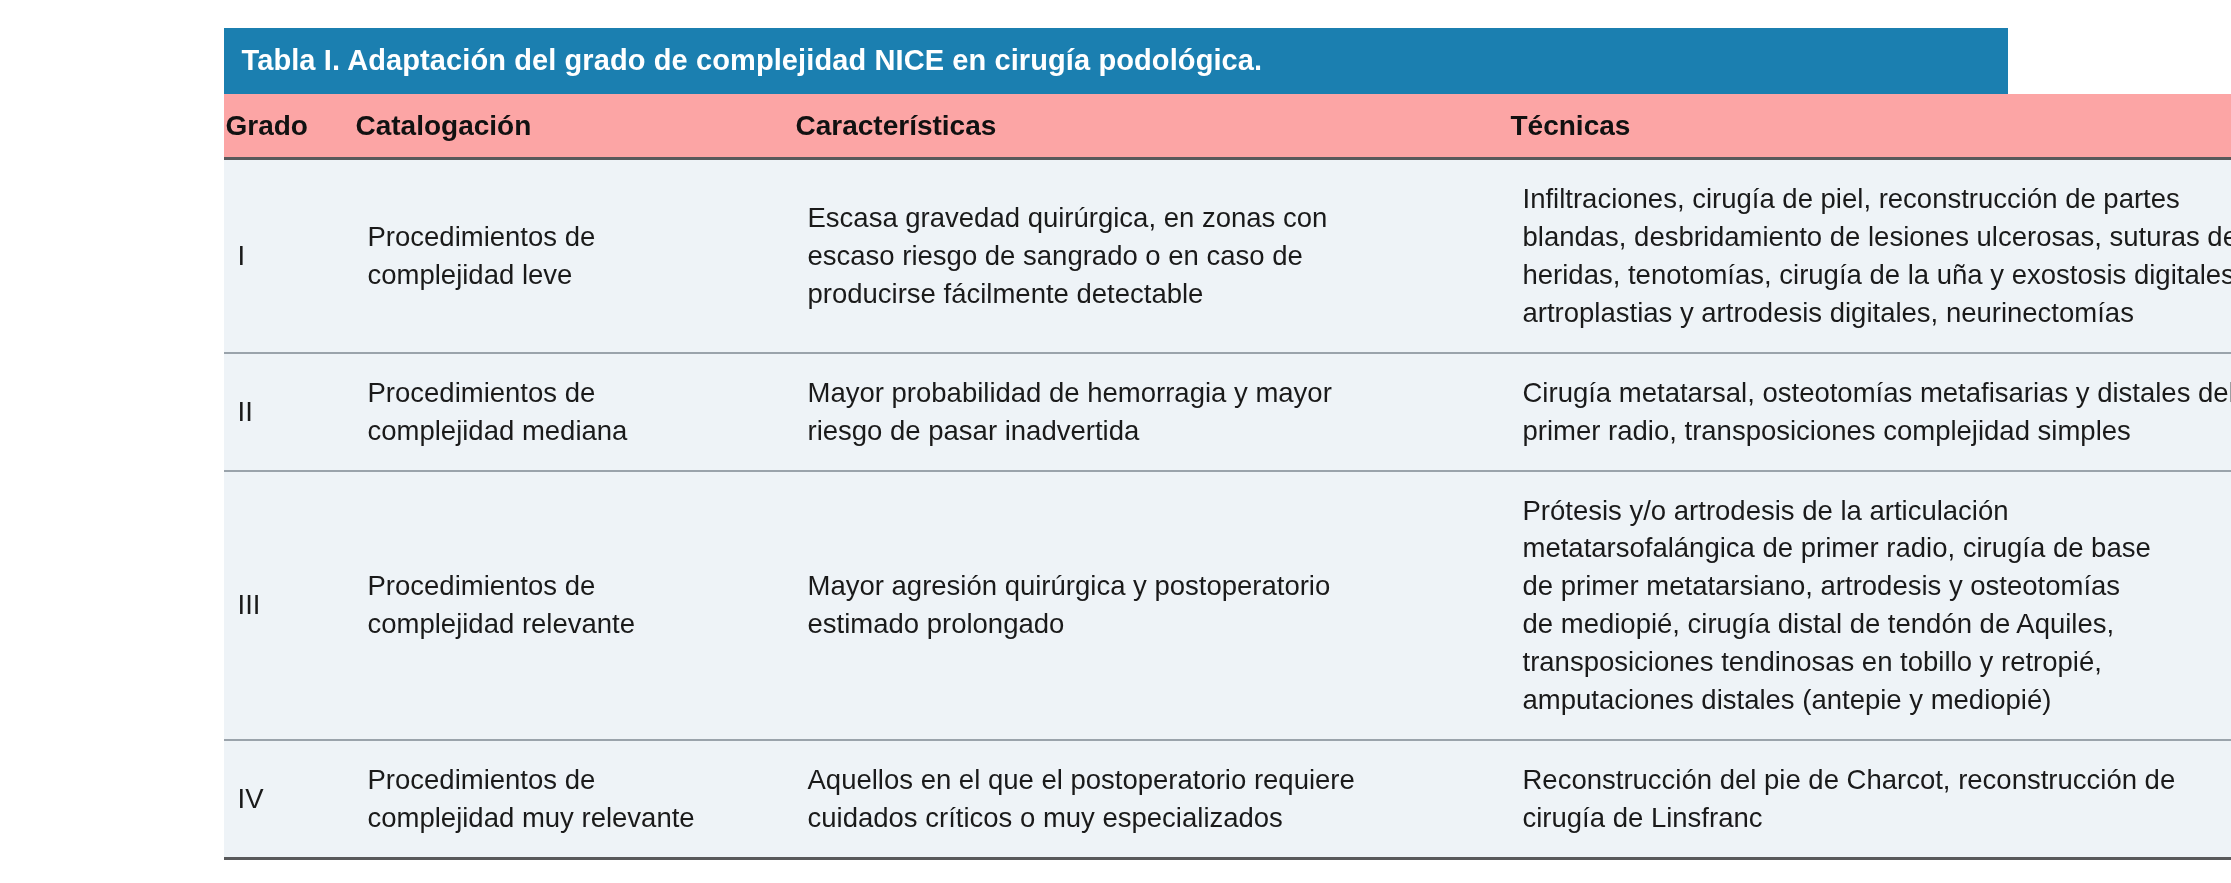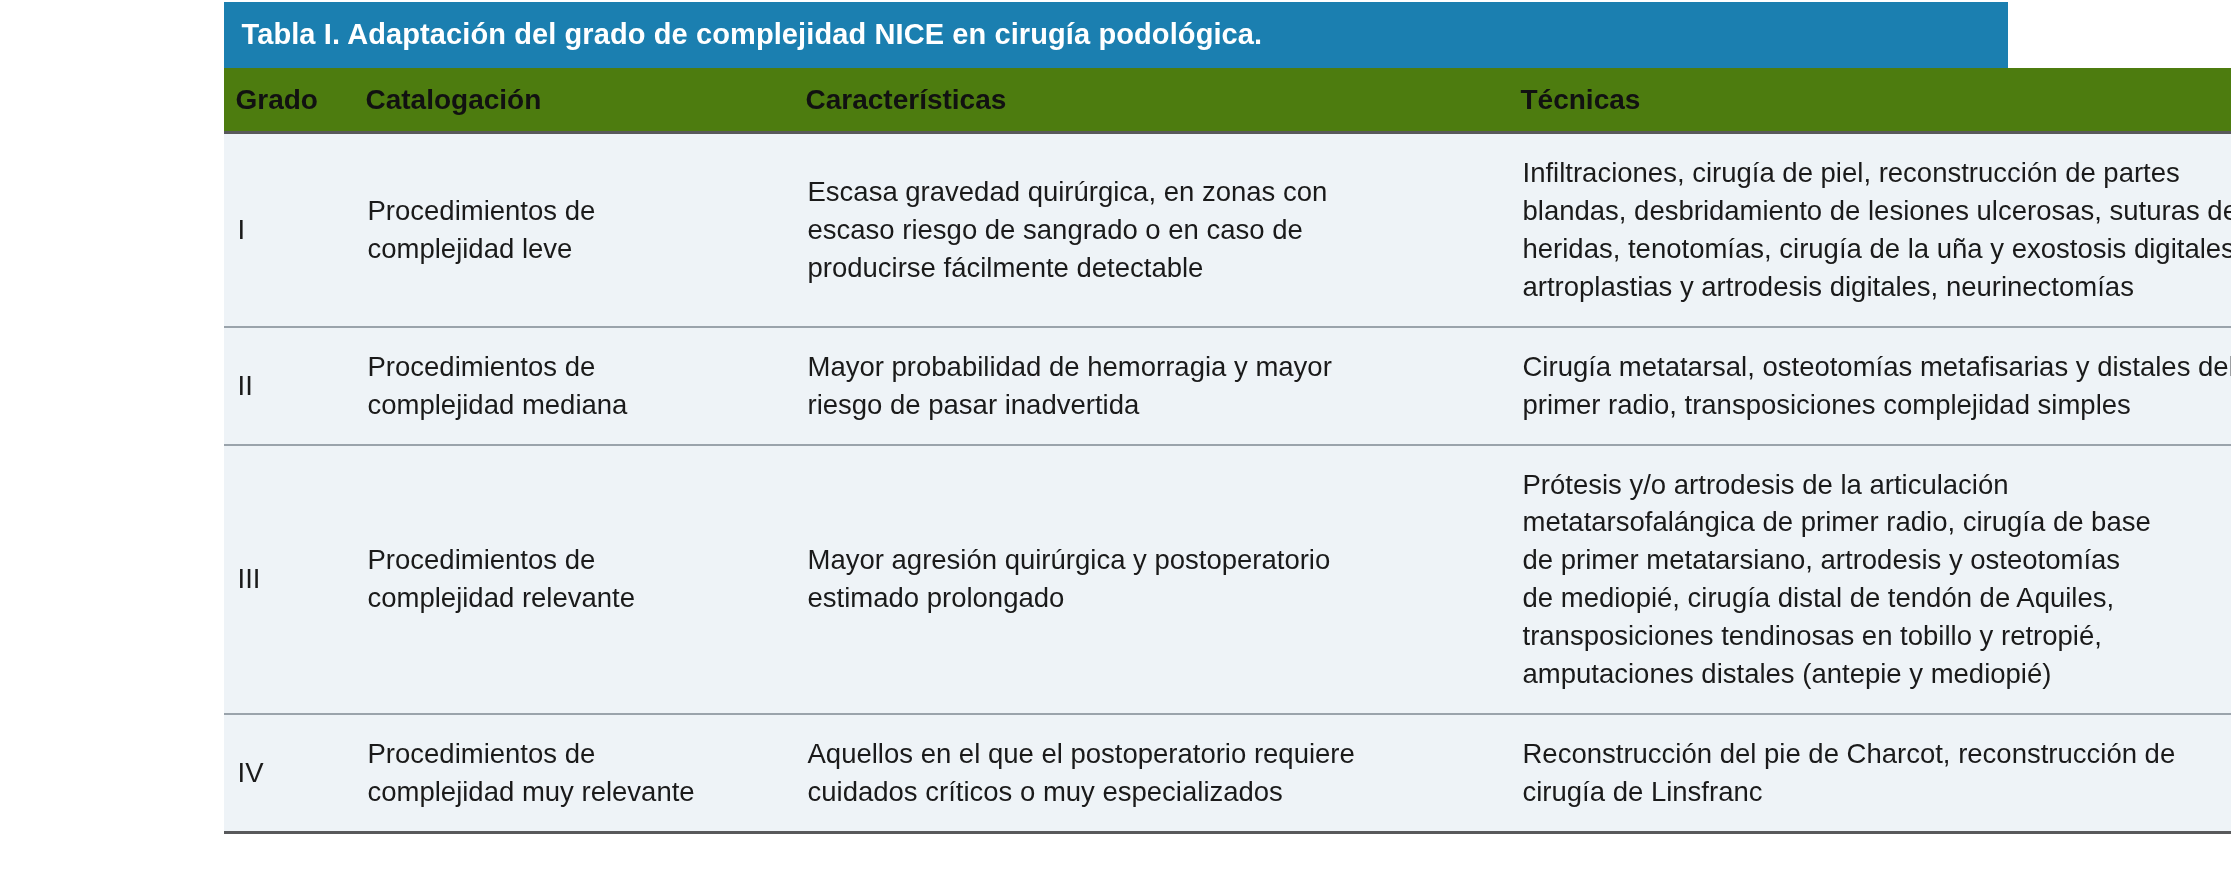--- a/index.html
+++ b/index.html
@@ -10,21 +10,21 @@
   body {
     width: 2231px;
     height: 883px;
     font-family: "Liberation Sans", sans-serif;
     color: #1a1a1a;
     overflow: hidden;
   }
 
   .table-wrap {
     width: 1784px;
-    margin: 2px auto 0 auto;
+    margin: 28px auto 0 auto;
     box-sizing: border-box;
   }
 
   .table-caption {
     background: #1b7fb0;
     color: #ffffff;
     font-size: 29px;
     font-weight: bold;
     padding: 17px 0 17px 18px;
     letter-spacing: 0.1px;
@@ -41,24 +41,24 @@
   table.nice-table col.c-grado    { width: 130px; }
   table.nice-table col.c-catalog  { width: 440px; }
   table.nice-table col.c-carac    { width: 715px; }
   table.nice-table col.c-tecnicas { width: 875px; }
 
   table.nice-table thead th {
     text-align: left;
     font-size: 28px;
     font-weight: bold;
     color: #111111;
-    padding: 16px 14px 15px 12px;
+    padding: 16px 14px 15px 2px;
     border-bottom: 3px solid #58595b;
     vertical-align: bottom;
-    background: #4d7c0f;
+    background: #fca5a5;
   }
 
   table.nice-table tbody td {
     font-size: 27.5px;
     font-weight: normal;
     color: #1a1a1a;
     padding: 20px 14px 20px 14px;
     line-height: 1.38;
     vertical-align: middle;
     border-bottom: 2px solid #9aa3ab;

